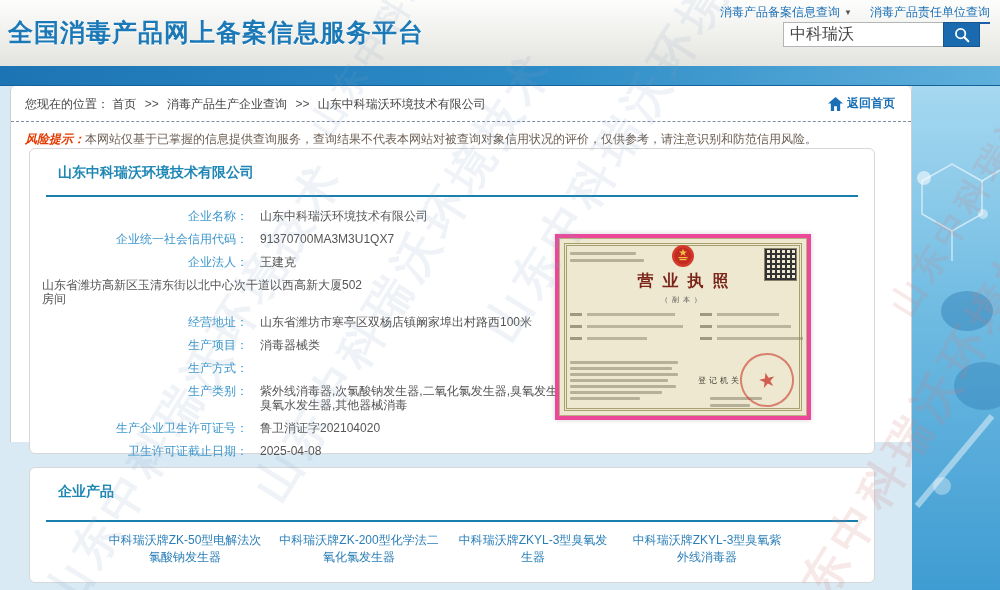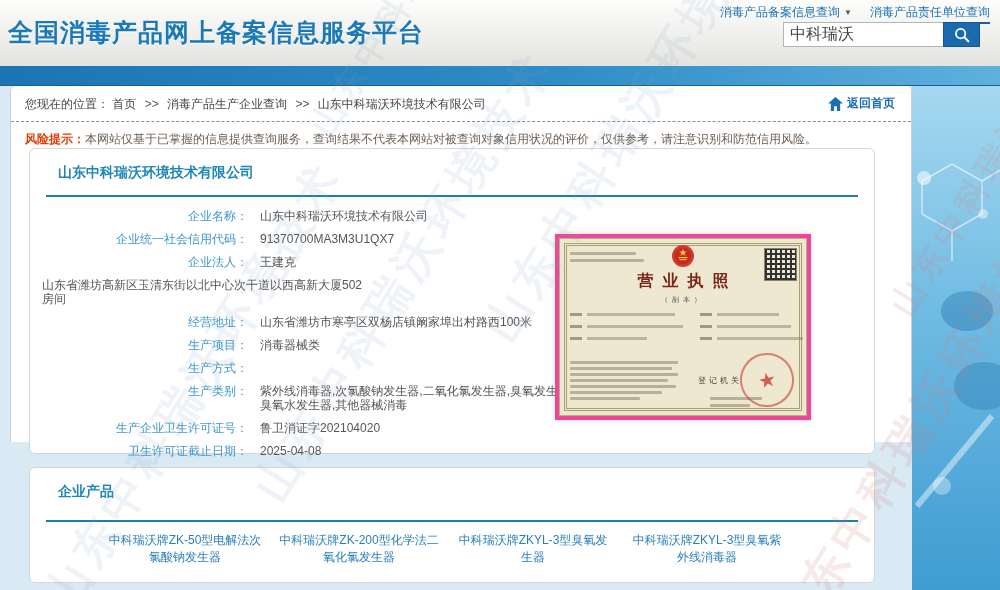--- a/index.html
+++ b/index.html
@@ -65,21 +65,21 @@
     position:relative; height:36px; padding:10px 14px 0 14px;
     border-bottom:1px dashed #7d8ea6; font-size:12px; color:#444;
   }
   .breadcrumb a { color:#444; text-decoration:none; cursor:pointer; }
   .breadcrumb .sep { margin:0 5px; color:#555; }
   .back-home {
     position:absolute; right:16px; top:9px; color:#1a6fb5; text-decoration:none;
     font-size:12px; display:flex; align-items:center; gap:4px; cursor:pointer; font-weight:bold;
   }
   .risk-row { padding:9px 14px 0 14px; font-size:12px; line-height:16px; }
-  .risk-label { color:#e23a00; font-weight:bold; }
+  .risk-label { color:#e23a00; font-weight:bold;font-style:italic; }
   .risk-text { color:#6b5e52; }
 
   .panel {
     position:absolute; left:18px; width:846px;
     border:1px solid #d5d7d8; border-radius:6px; background:#fff;
   }
   .company-panel { top:62px; height:306px; }
   .products-panel { top:381px; height:116px; }
   .panel h2 {
     position:absolute; left:28px; top:15px;

